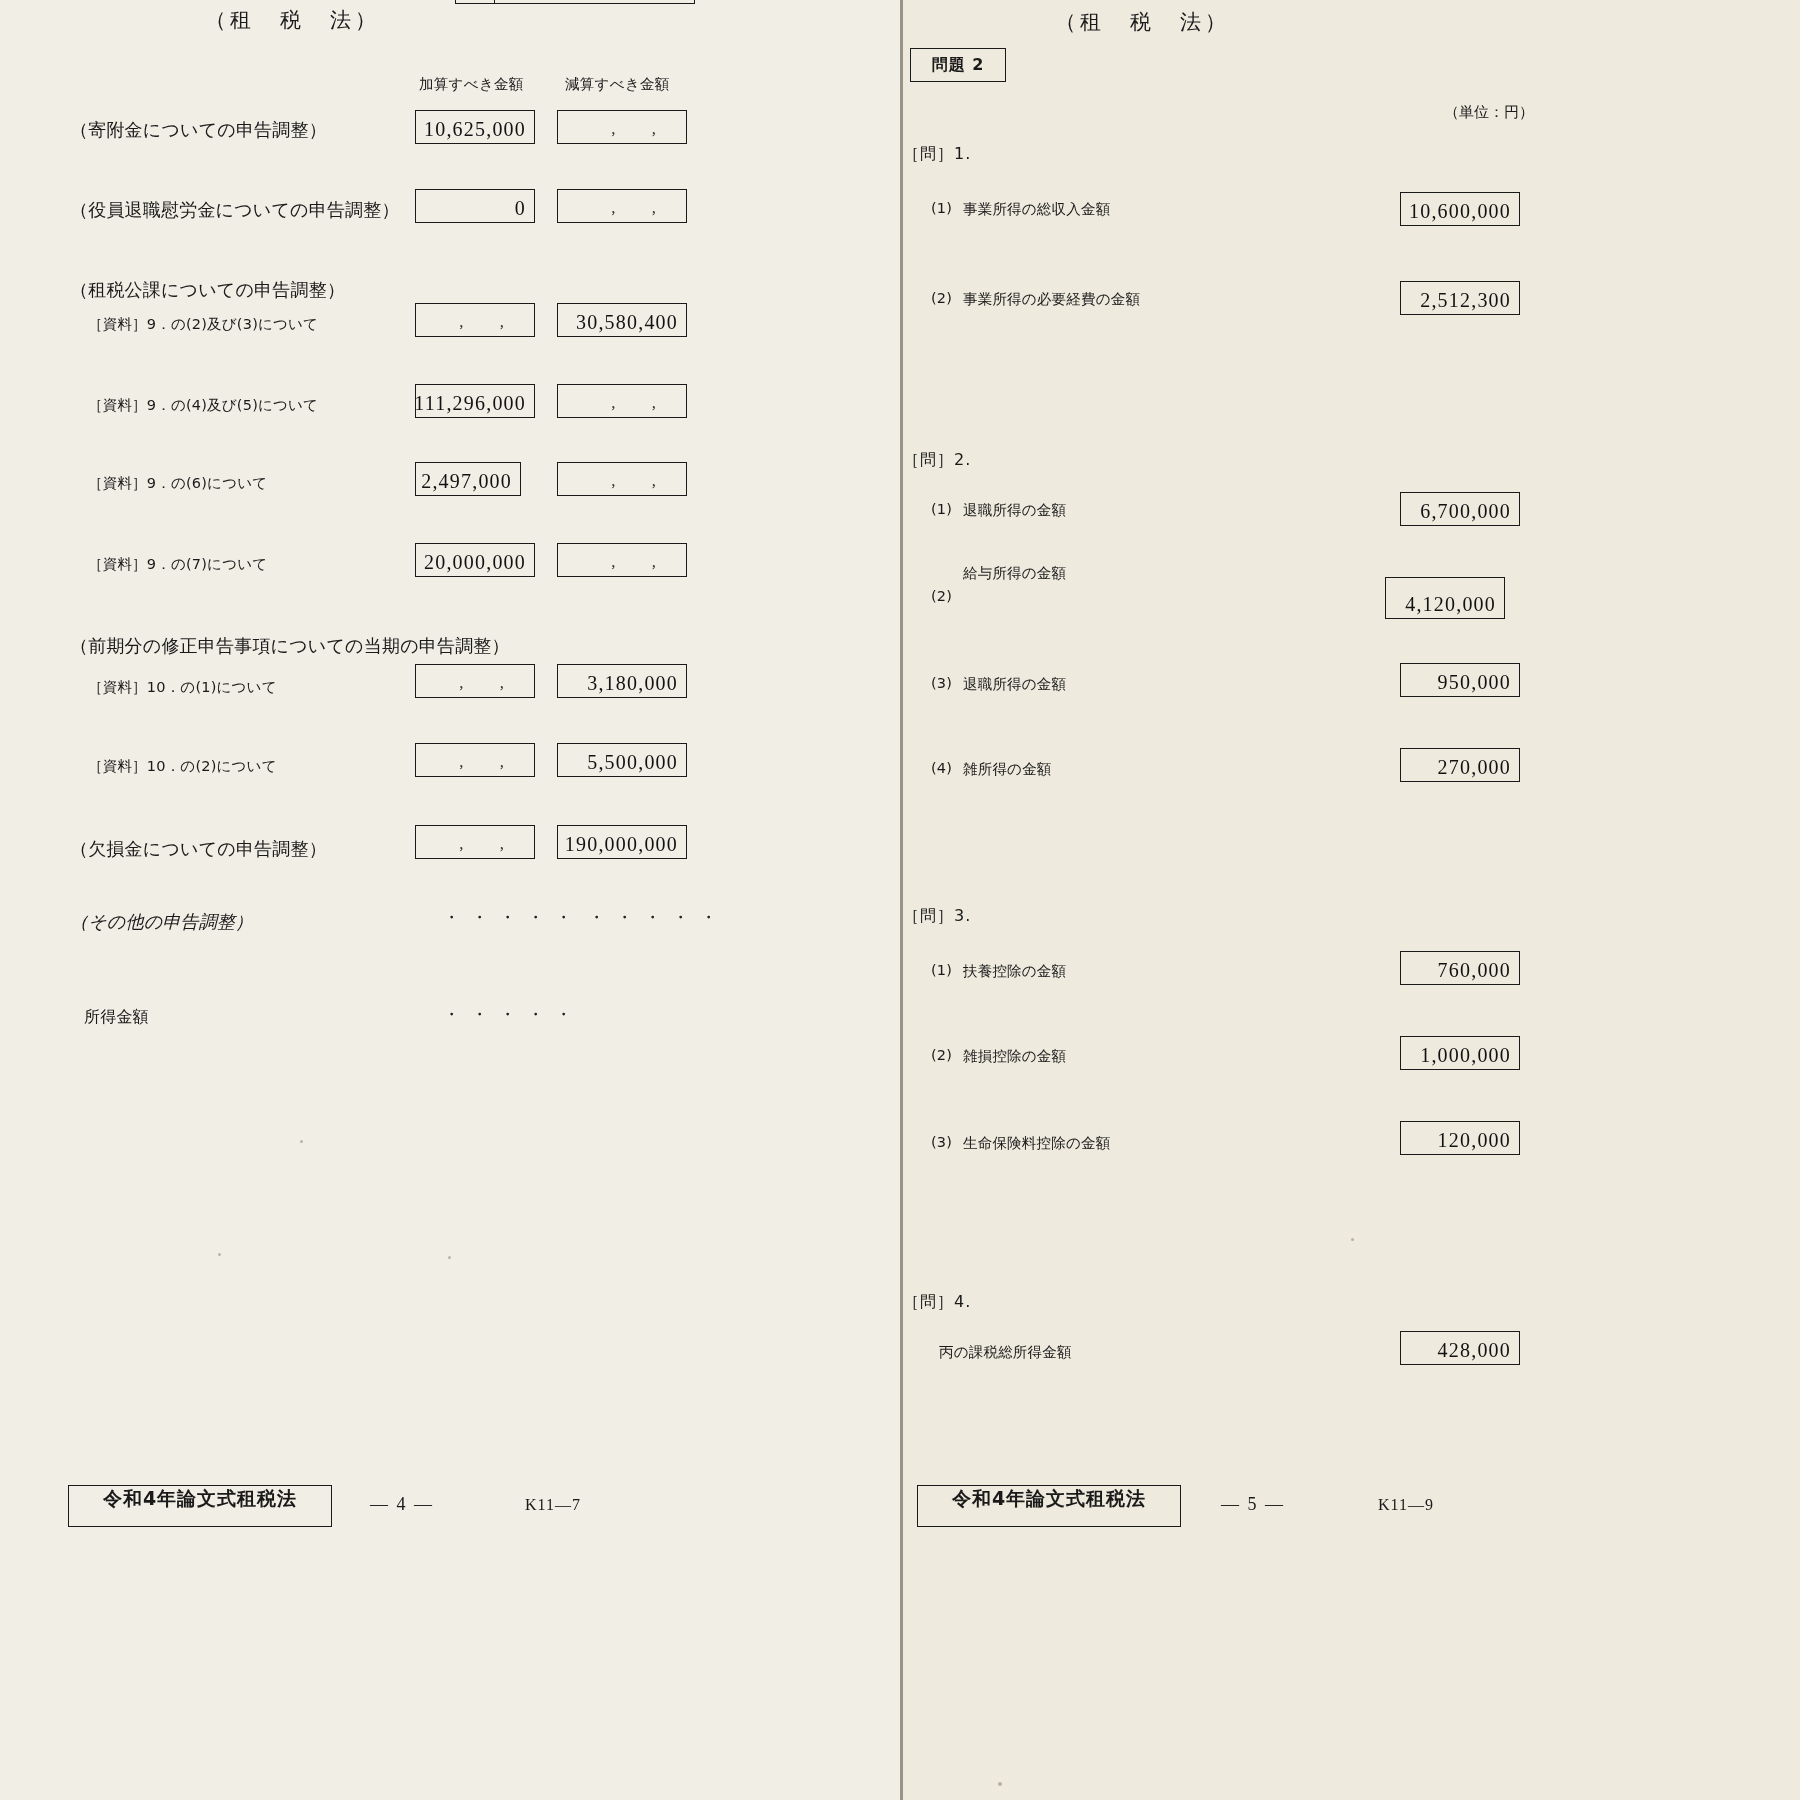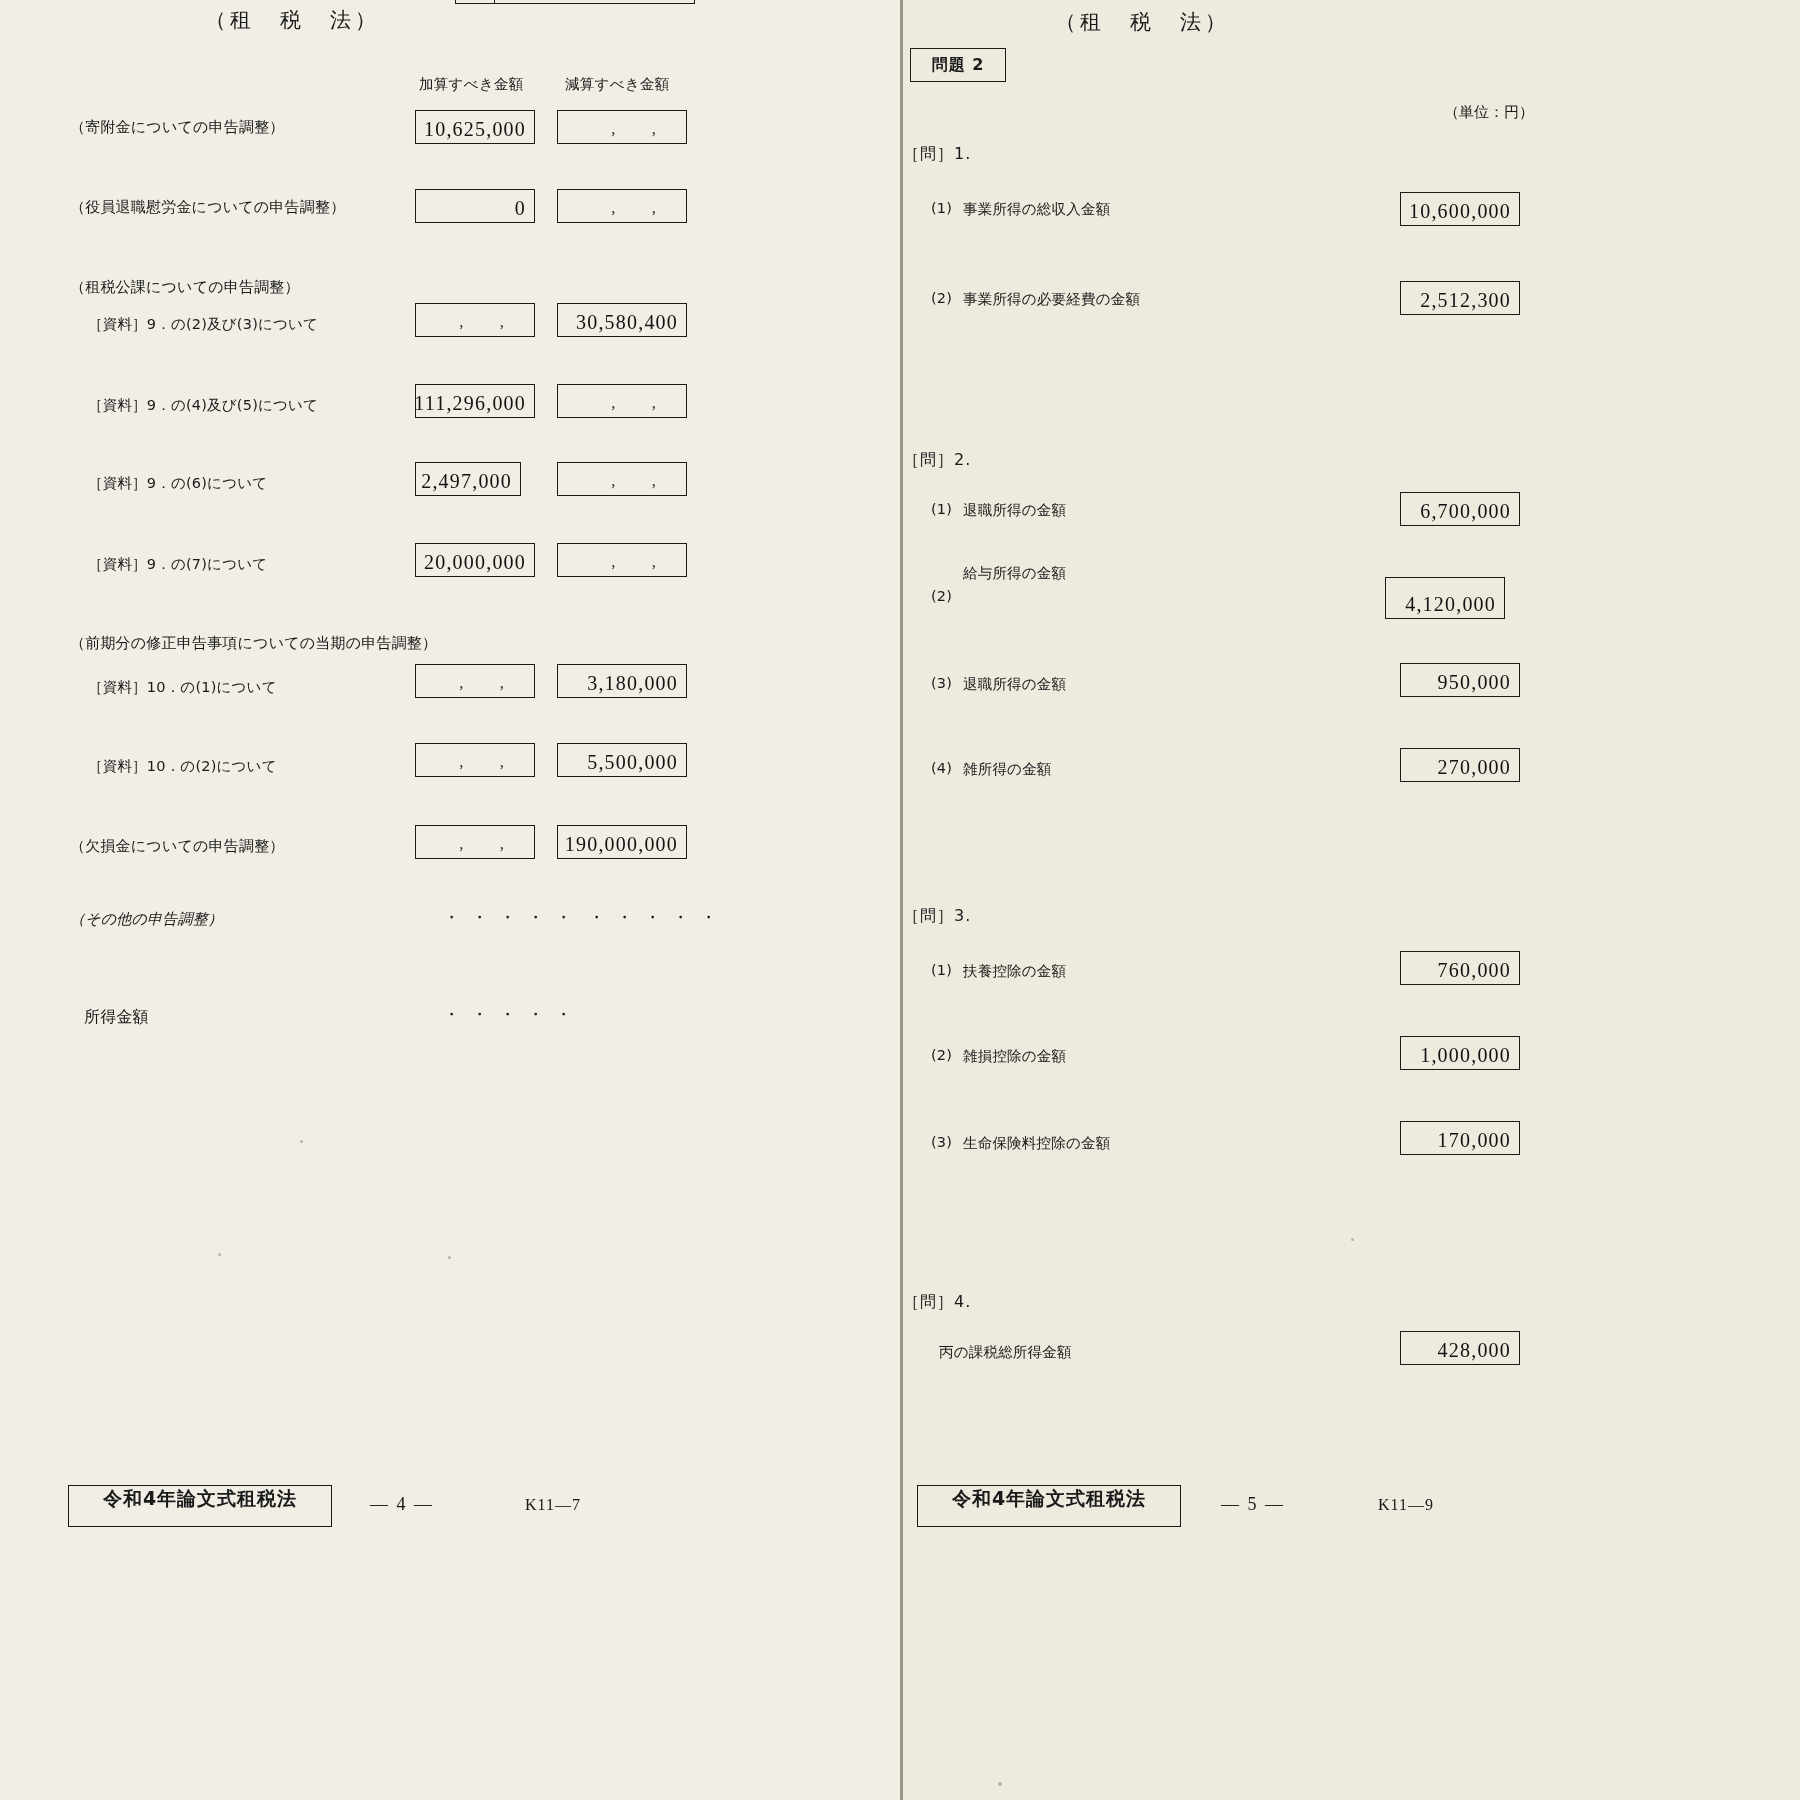--- a/index.html
+++ b/index.html
@@ -61,21 +61,21 @@
     position: absolute;
     font-size: 14.5px;
     font-family: "DejaVu Sans", sans-serif;
     letter-spacing: 0.3px;
     white-space: nowrap;
   }
 
   
   .row-label {
     position: absolute;
-    font-size: 15px;
+    font-size: 18px;
     font-family: "DejaVu Sans", sans-serif;
     white-space: nowrap;
     letter-spacing: 0.2px;
   }
   .row-label.small { font-size: 14.5px; }
 
   
   .ans-box {
     position: absolute;
     border: 1.8px solid #1a1a1a;
@@ -336,21 +336,21 @@
 
     <div class="row-label small" style="left:28px; top:1047px;">(2)</div>
     <div class="row-label small" style="left:60px; top:1047px;">雑損控除の金額</div>
     <div class="ans-box" style="left:497px; top:1036px; width:120px; height:34px;">
       <span class="ans-val">1,000,000</span>
     </div>
 
     <div class="row-label small" style="left:28px; top:1134px;">(3)</div>
     <div class="row-label small" style="left:60px; top:1134px;">生命保険料控除の金額</div>
     <div class="ans-box" style="left:497px; top:1121px; width:120px; height:34px;">
-      <span class="ans-val">170,000</span>
+      <span class="ans-val">120,000</span>
     </div>
 
     <div class="qlabel" style="left:0px; top:1292px;">［問］4.</div>
     <div class="row-label small" style="left:36px; top:1343px;">丙の課税総所得金額</div>
     <div class="ans-box" style="left:497px; top:1331px; width:120px; height:34px;">
       <span class="ans-val">428,000</span>
     </div>
 
     <div class="footer-box" style="left:14px; top:1485px; width:264px; height:42px;">
       <span class="ftext">令和4年論文式租税法</span>

